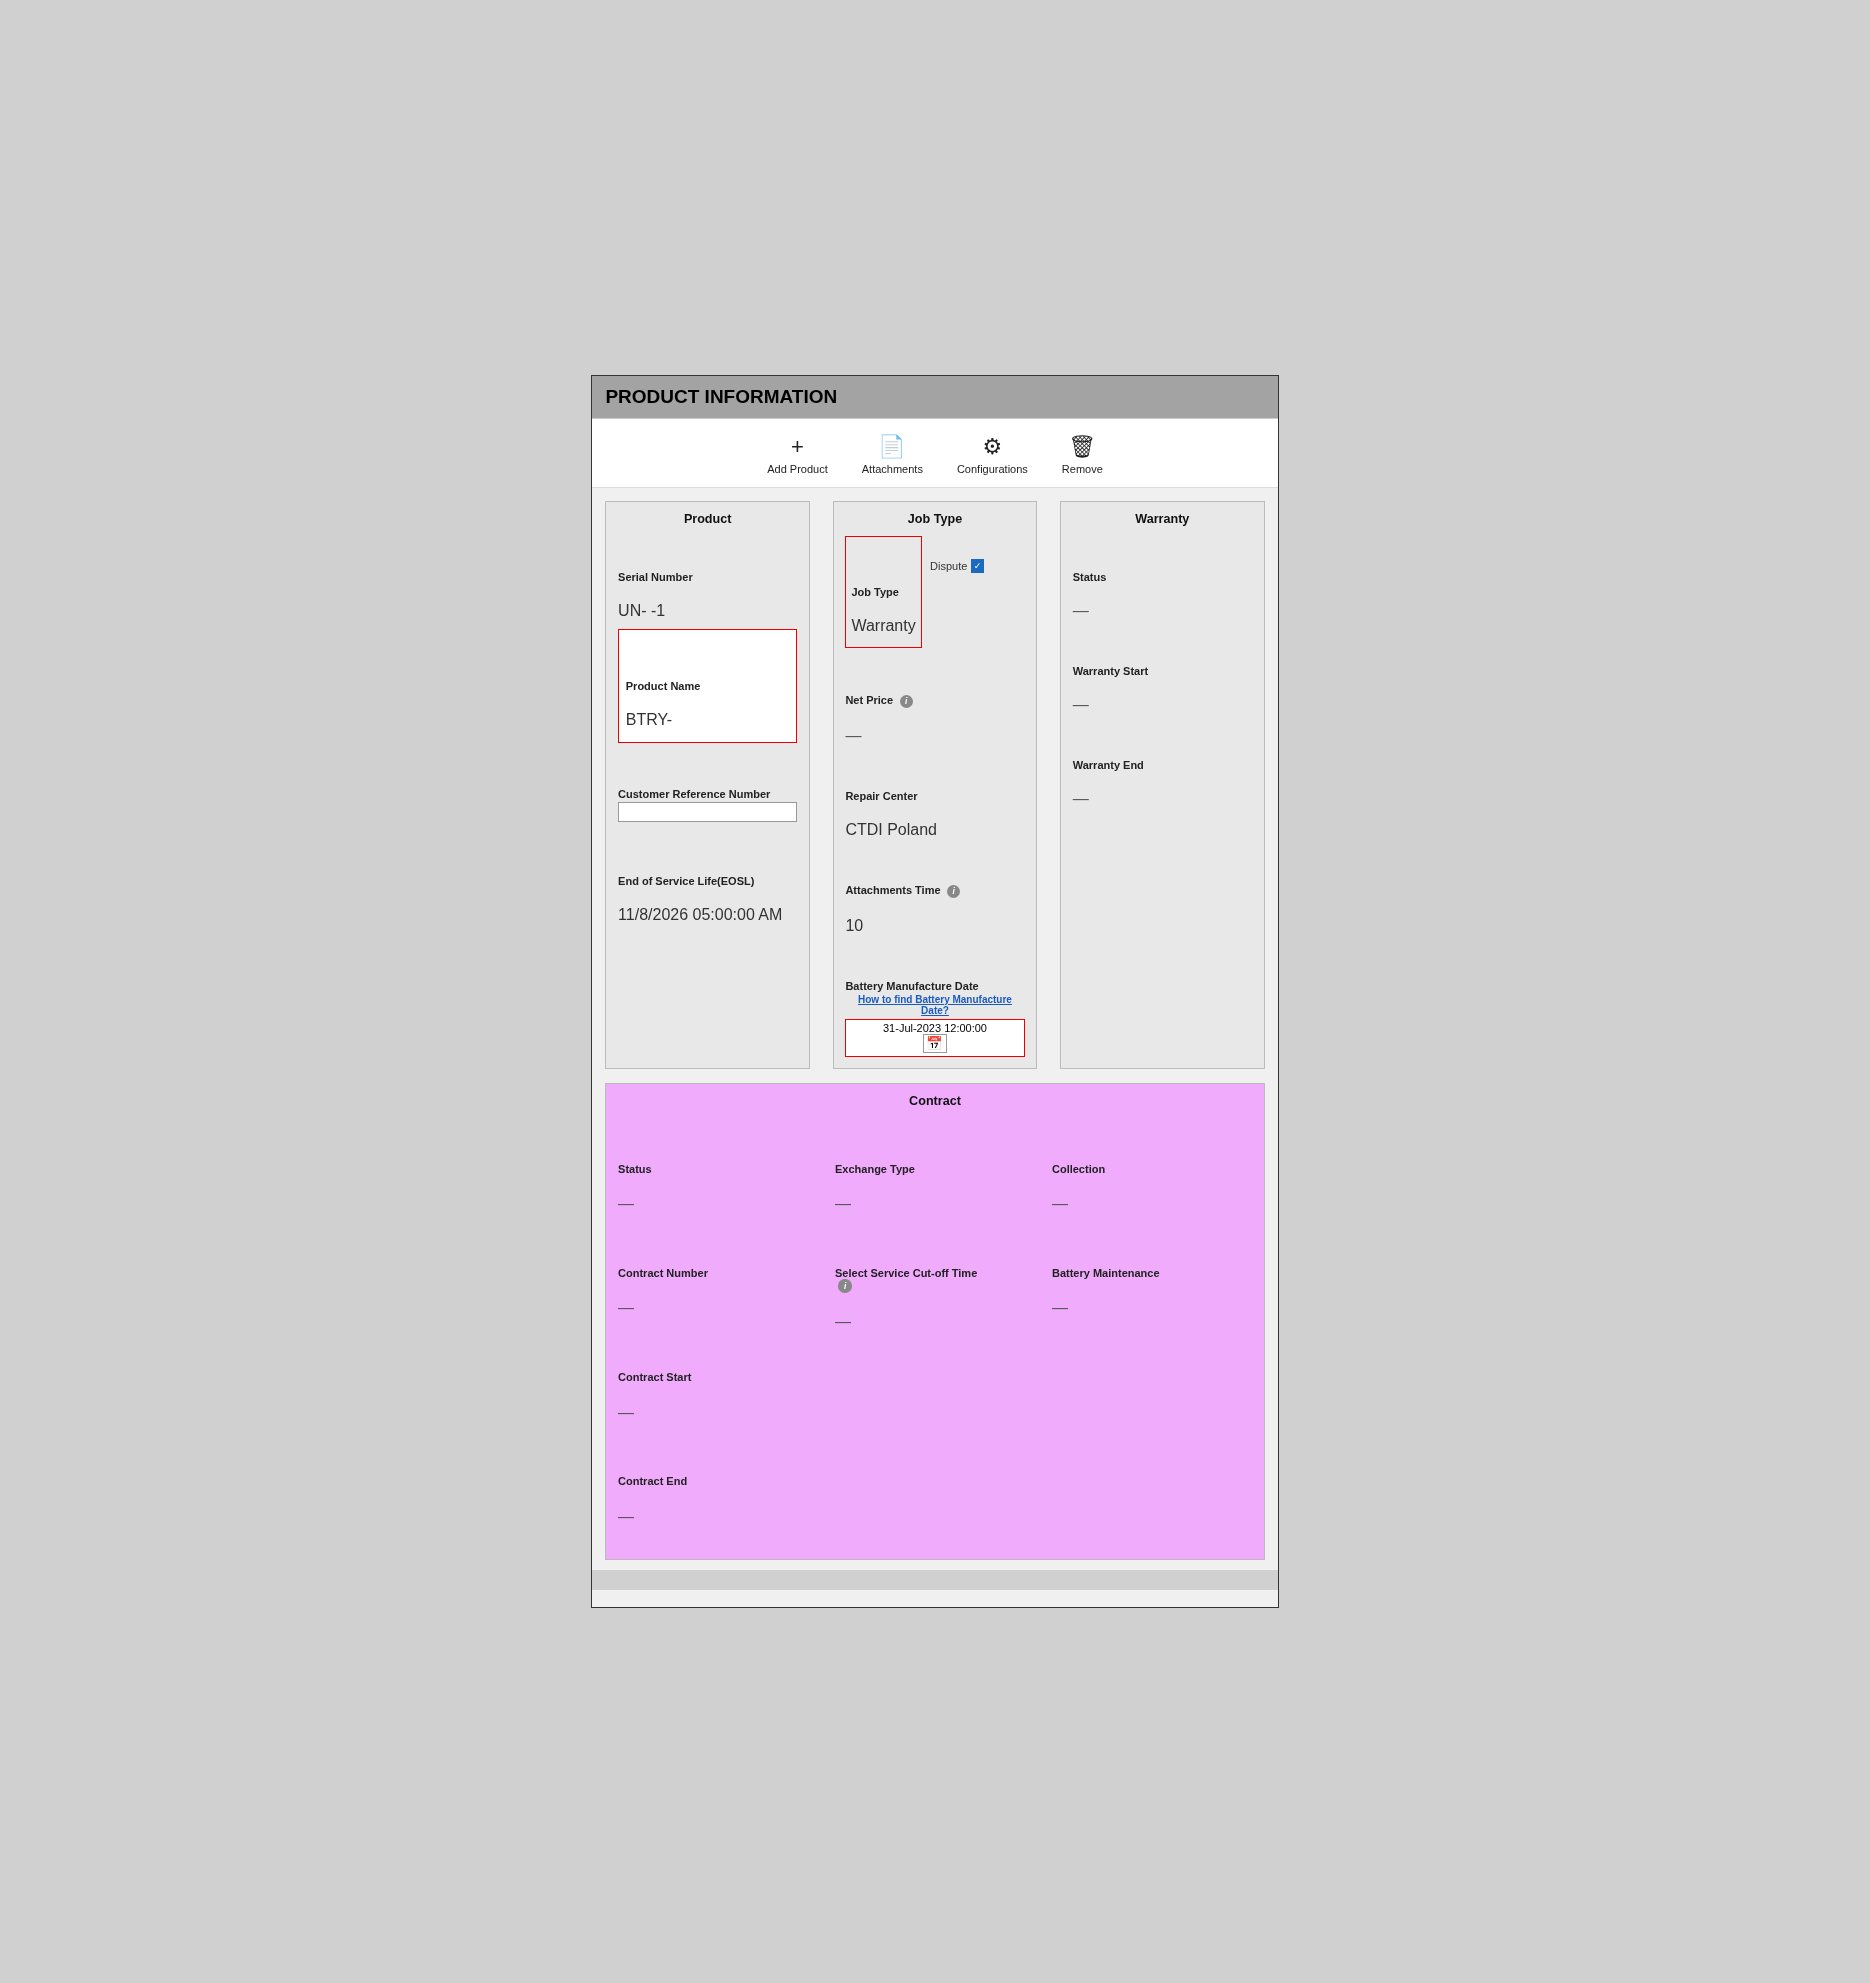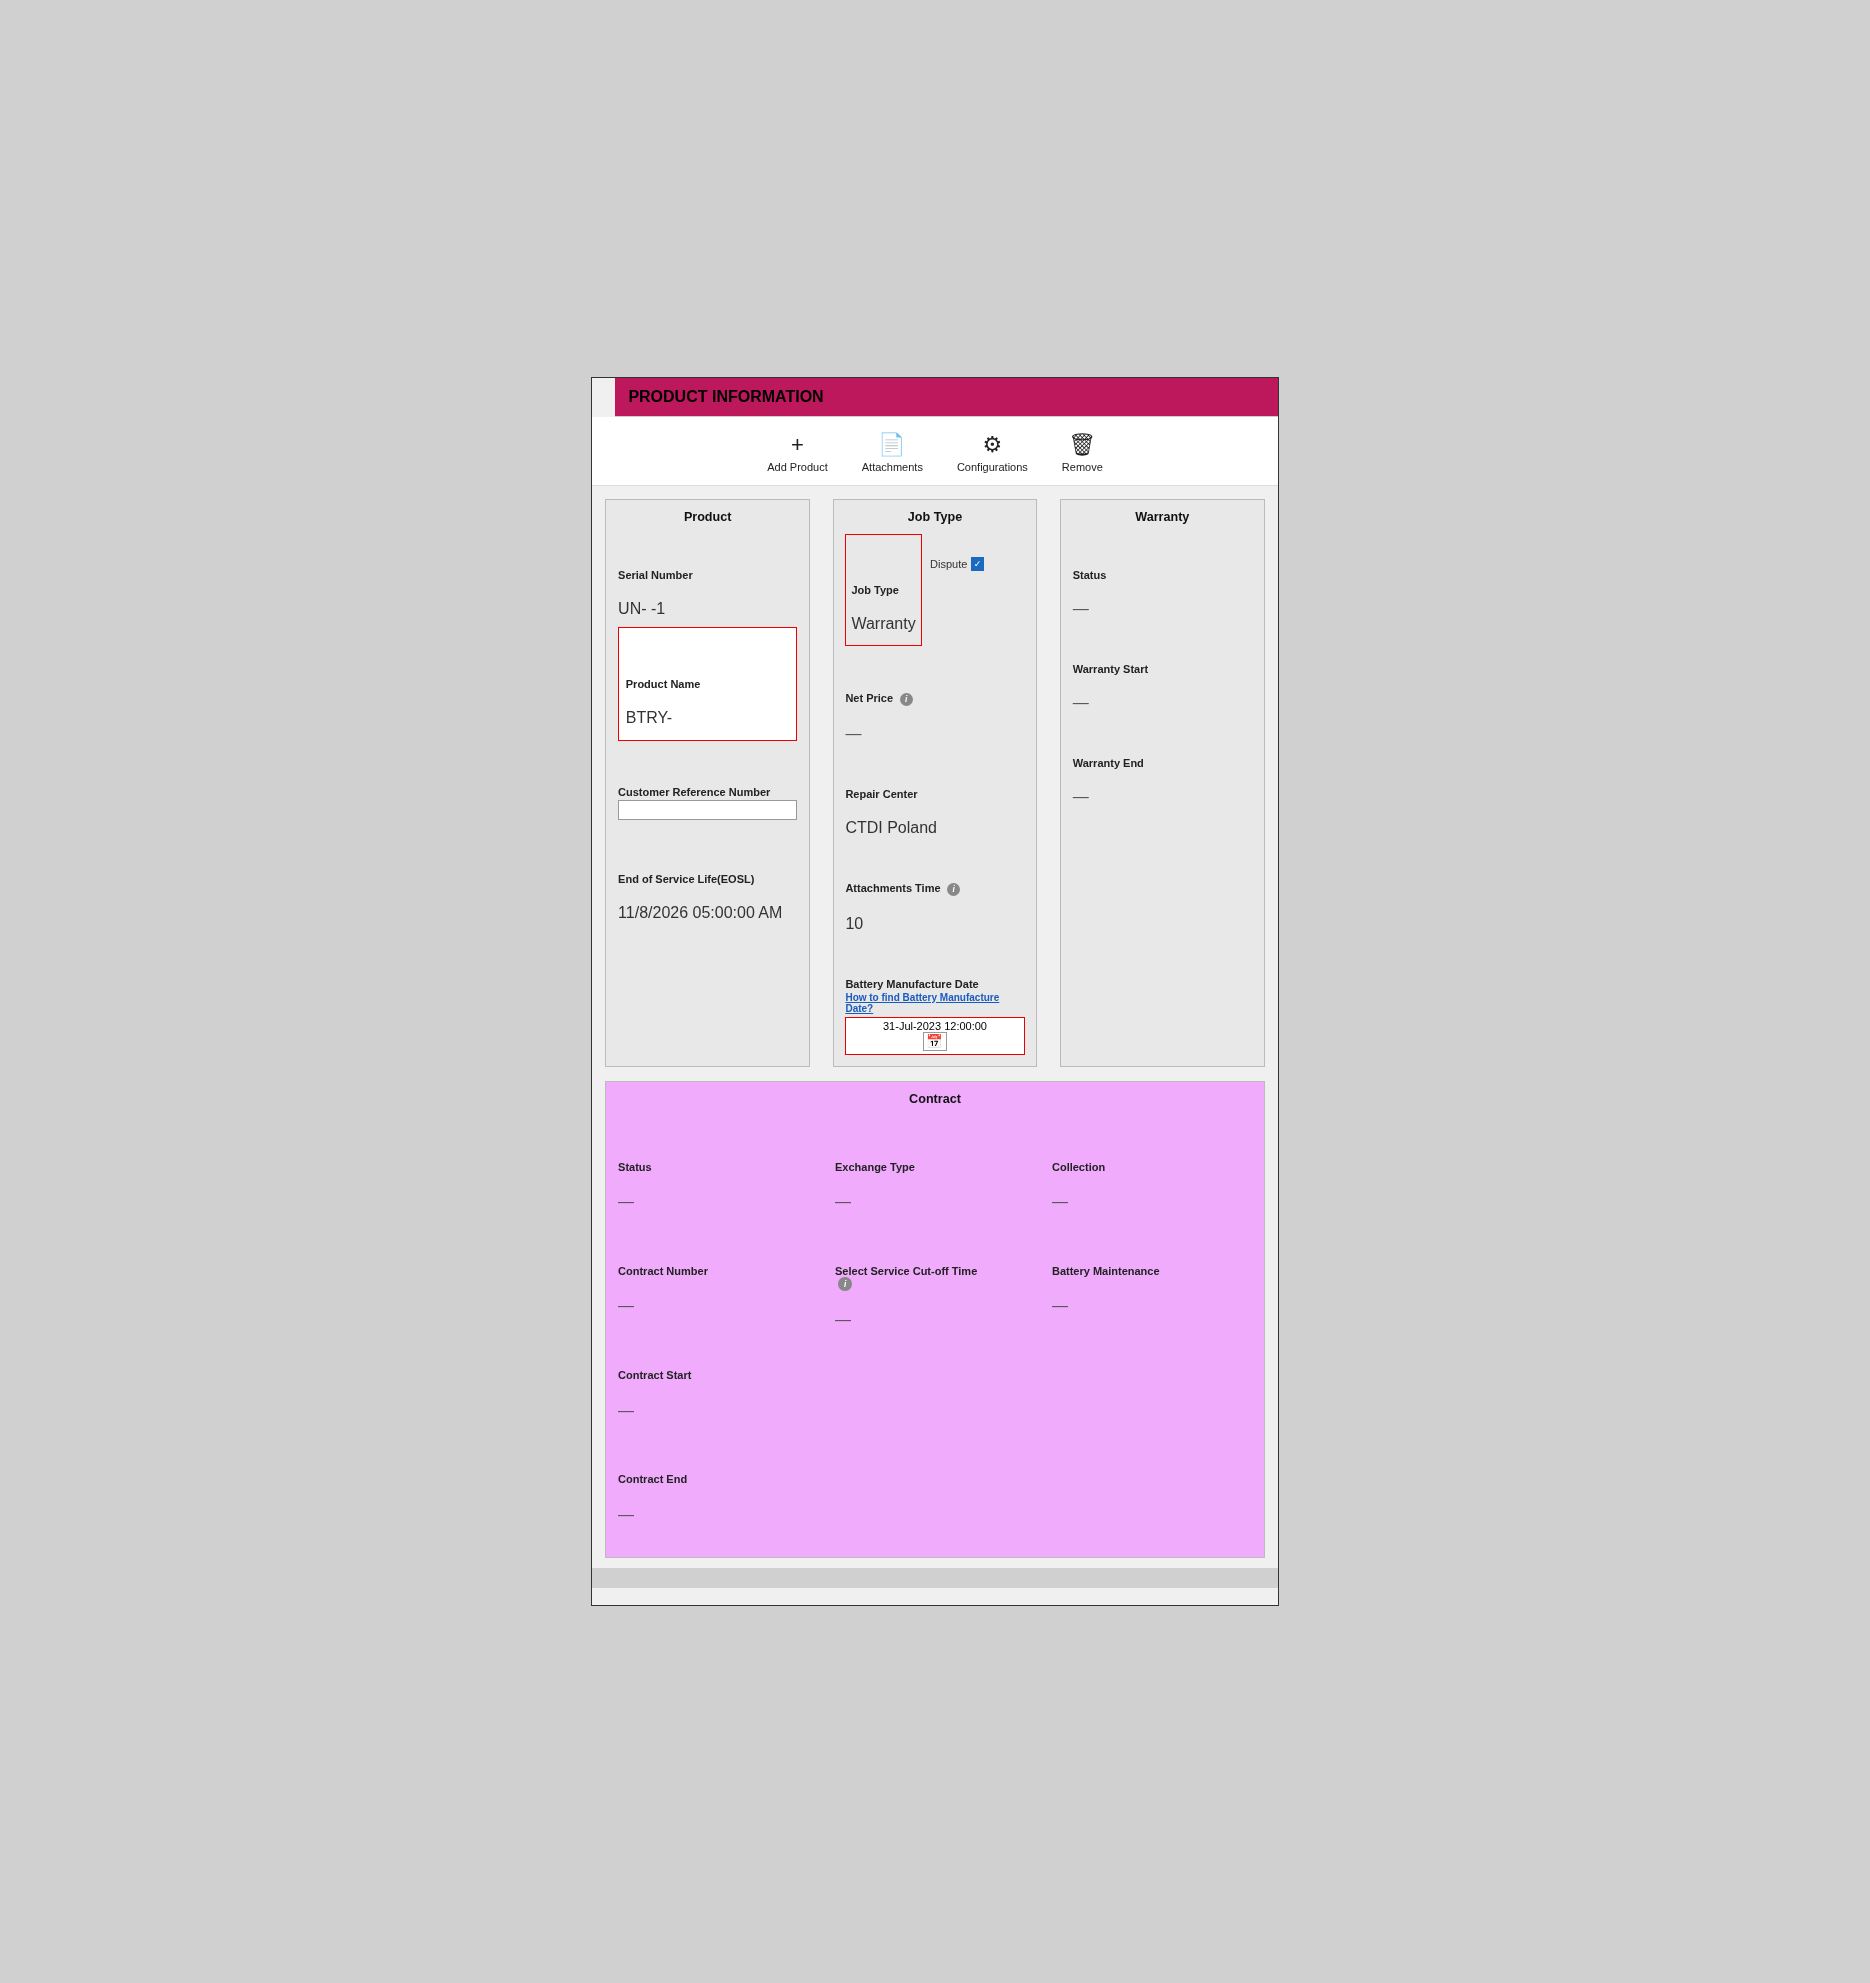--- a/index.html
+++ b/index.html
@@ -13,26 +13,25 @@
       min-height: 100vh;
       padding: 17px;
     }
     .main-container {
       background: #f0f0f0;
       border: 1.7px solid #333;
       width: 688px;
       padding: 0 0 17px 0;
     }
     .page-header {
-      background: #be185d;
+      background: #a3a3a3;
       border-bottom: 0.8px solid #ccc;
       padding: 10px 13.4px;
       font-weight: bold;
-      font-size: 16px;
-      margin-left: 23px;
+      font-size: 19px;
     }
     .toolbar {
       display: flex;
       justify-content: center;
       gap: 34px;
       padding: 15px 0 11.7px 0;
       background: #fff;
       border-bottom: 0.8px solid #ddd;
     }
     .toolbar-item {
@@ -137,20 +136,21 @@
       margin-left: 3.4px;
       vertical-align: middle;
     }
     .battery-link {
       color: #1a5bbf;
       font-size: 10px;
       font-weight: bold;
       margin-bottom: 3.4px;
       cursor: pointer;
       text-decoration: underline;
+      text-align: center;
     }
     .date-input-row {
       display: flex;
       align-items: center;
       border: 1.7px solid #e00;
       background: #fff;
       padding: 2.5px 5px;
       width: 100%;
       font-size: 11px;
       justify-content: space-between;

